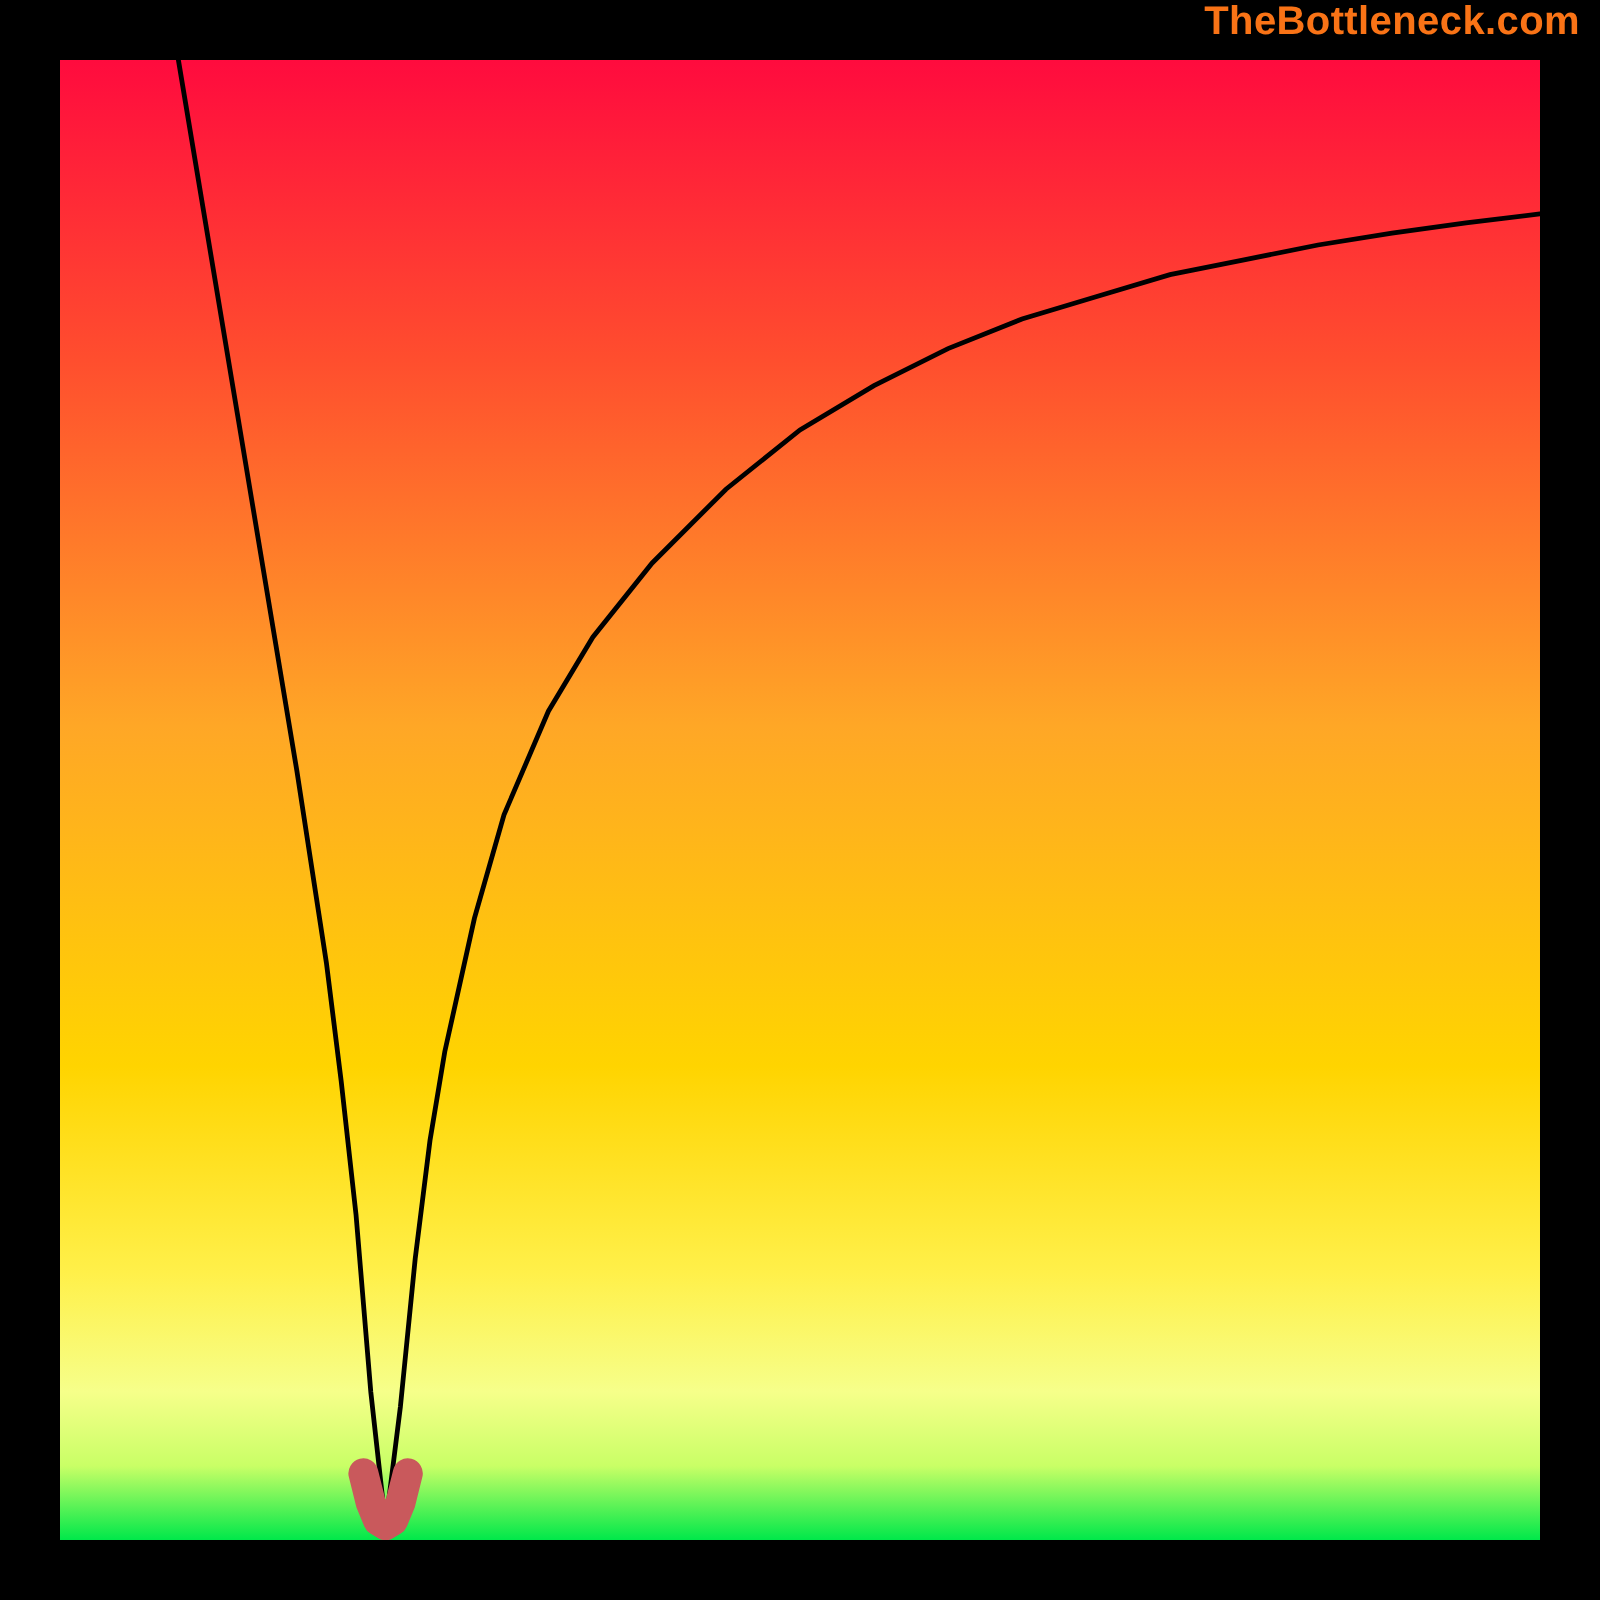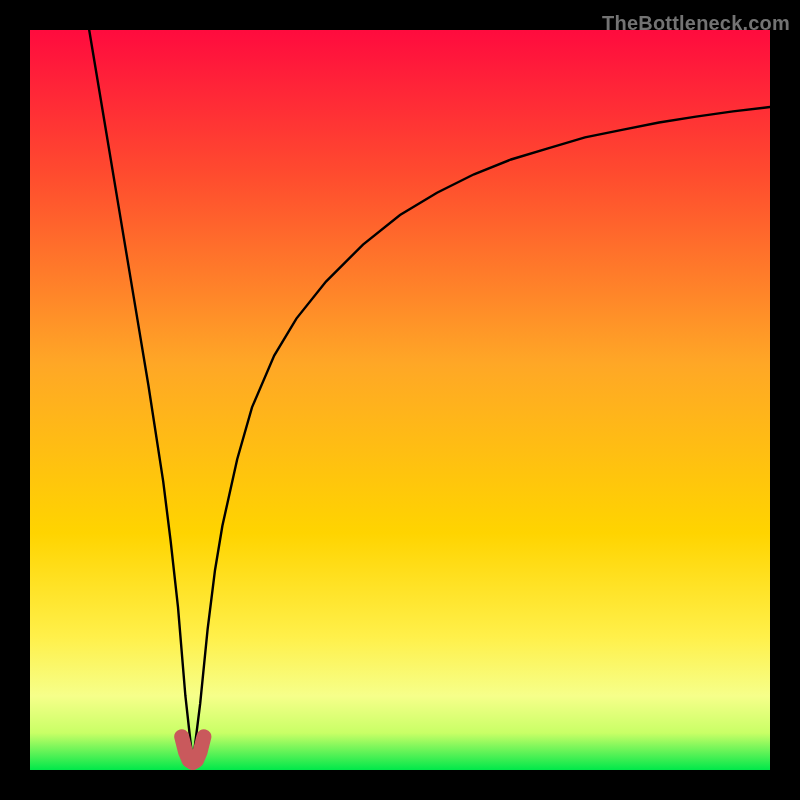--- a/index.html
+++ b/index.html
@@ -19,25 +19,25 @@
   }
   .plot {
     position: absolute;
     left: 30px;
     top: 30px;
     width: 740px;
     height: 740px;
   }
   .watermark {
     position: absolute;
-    top: 12px;
+    top: 0;
     right: 10px;
     font-size: 20px;
     font-weight: bold;
-    color: #737373;
+    color: #f97316;
     letter-spacing: 0.2px;
   }
 </style>
 </head>
 <body>
 
 <div class="frame">
   <div class="watermark">TheBottleneck.com</div>
 
   <svg class="plot" viewBox="0 0 740 740" preserveAspectRatio="none">

